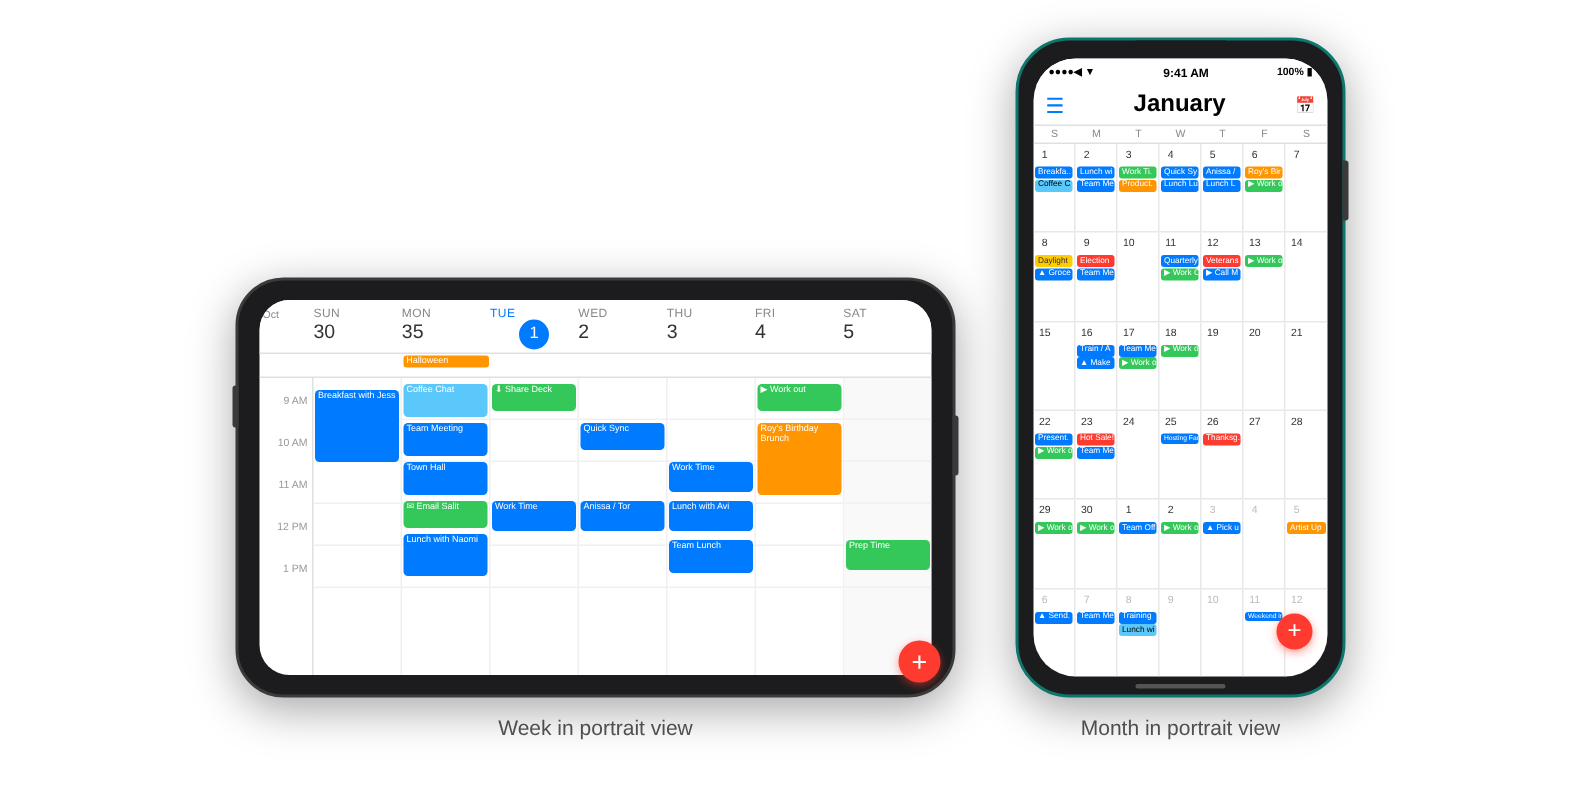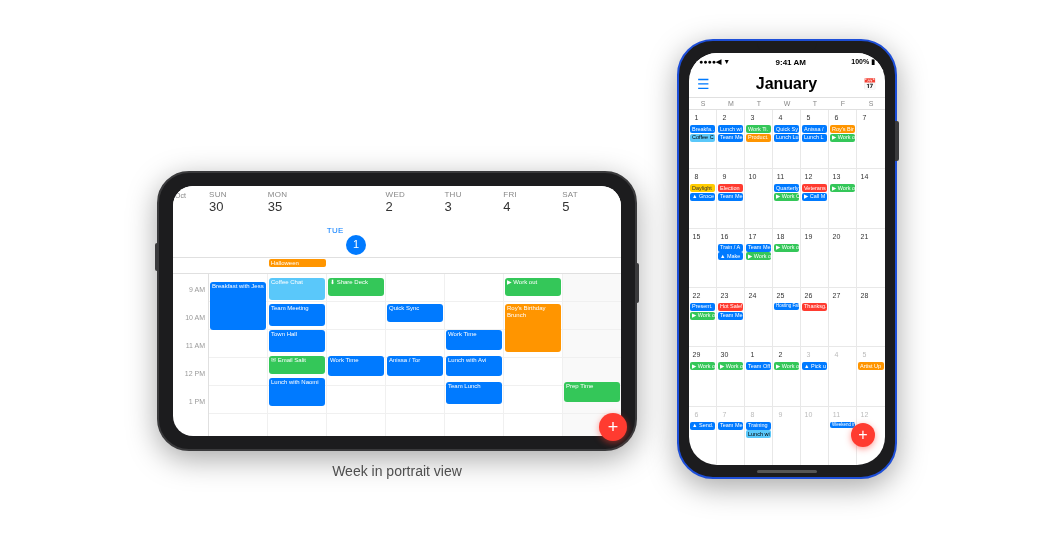--- a/index.html
+++ b/index.html
@@ -218,21 +218,21 @@
       white-space: nowrap;
       overflow: hidden;
     }
 
     
     .phone-portrait {
       width: 220px;
       height: 440px;
       background: #1c1c1e;
       border-radius: 36px;
-      border: 2px solid #1d4ed8;
+      border: 2px solid #0f766e;
       position: relative;
       display: flex;
       align-items: center;
       justify-content: center;
       box-shadow: 0 8px 30px rgba(0,0,0,0.35);
     }
     .phone-portrait .notch {
       position: absolute;
       top: 0;
       left: 50%;
@@ -419,21 +419,21 @@
           </div>
           <div class="week-day-col">
             <div class="week-day-name">Sun</div>
             <div class="week-day-num">30</div>
           </div>
           <div class="week-day-col">
             <div class="week-day-name">Mon</div>
             <div class="week-day-num">35</div>
           </div>
           <div class="week-day-col">
-            <div class="week-day-name" style="color:#007AFF;margin-top:36px;">Tue</div>
+            <div class="week-day-name" style="color:#007AFF;">Tue</div>
             <div class="week-day-num today">1</div>
           </div>
           <div class="week-day-col">
             <div class="week-day-name">Wed</div>
             <div class="week-day-num">2</div>
           </div>
           <div class="week-day-col">
             <div class="week-day-name">Thu</div>
             <div class="week-day-num">3</div>
           </div>
@@ -765,14 +765,15 @@
                 </div>
               <div class="month-day">
                   <div class="month-day-num other-month">12</div>
                 </div>
             </div>
           </div>
         </div>
         <div class="portrait-fab">+</div>
       </div>
     </div>
+    <div class="device-label">Month in portrait view</div>
   </div>
 </div>
 
 </body></html>

